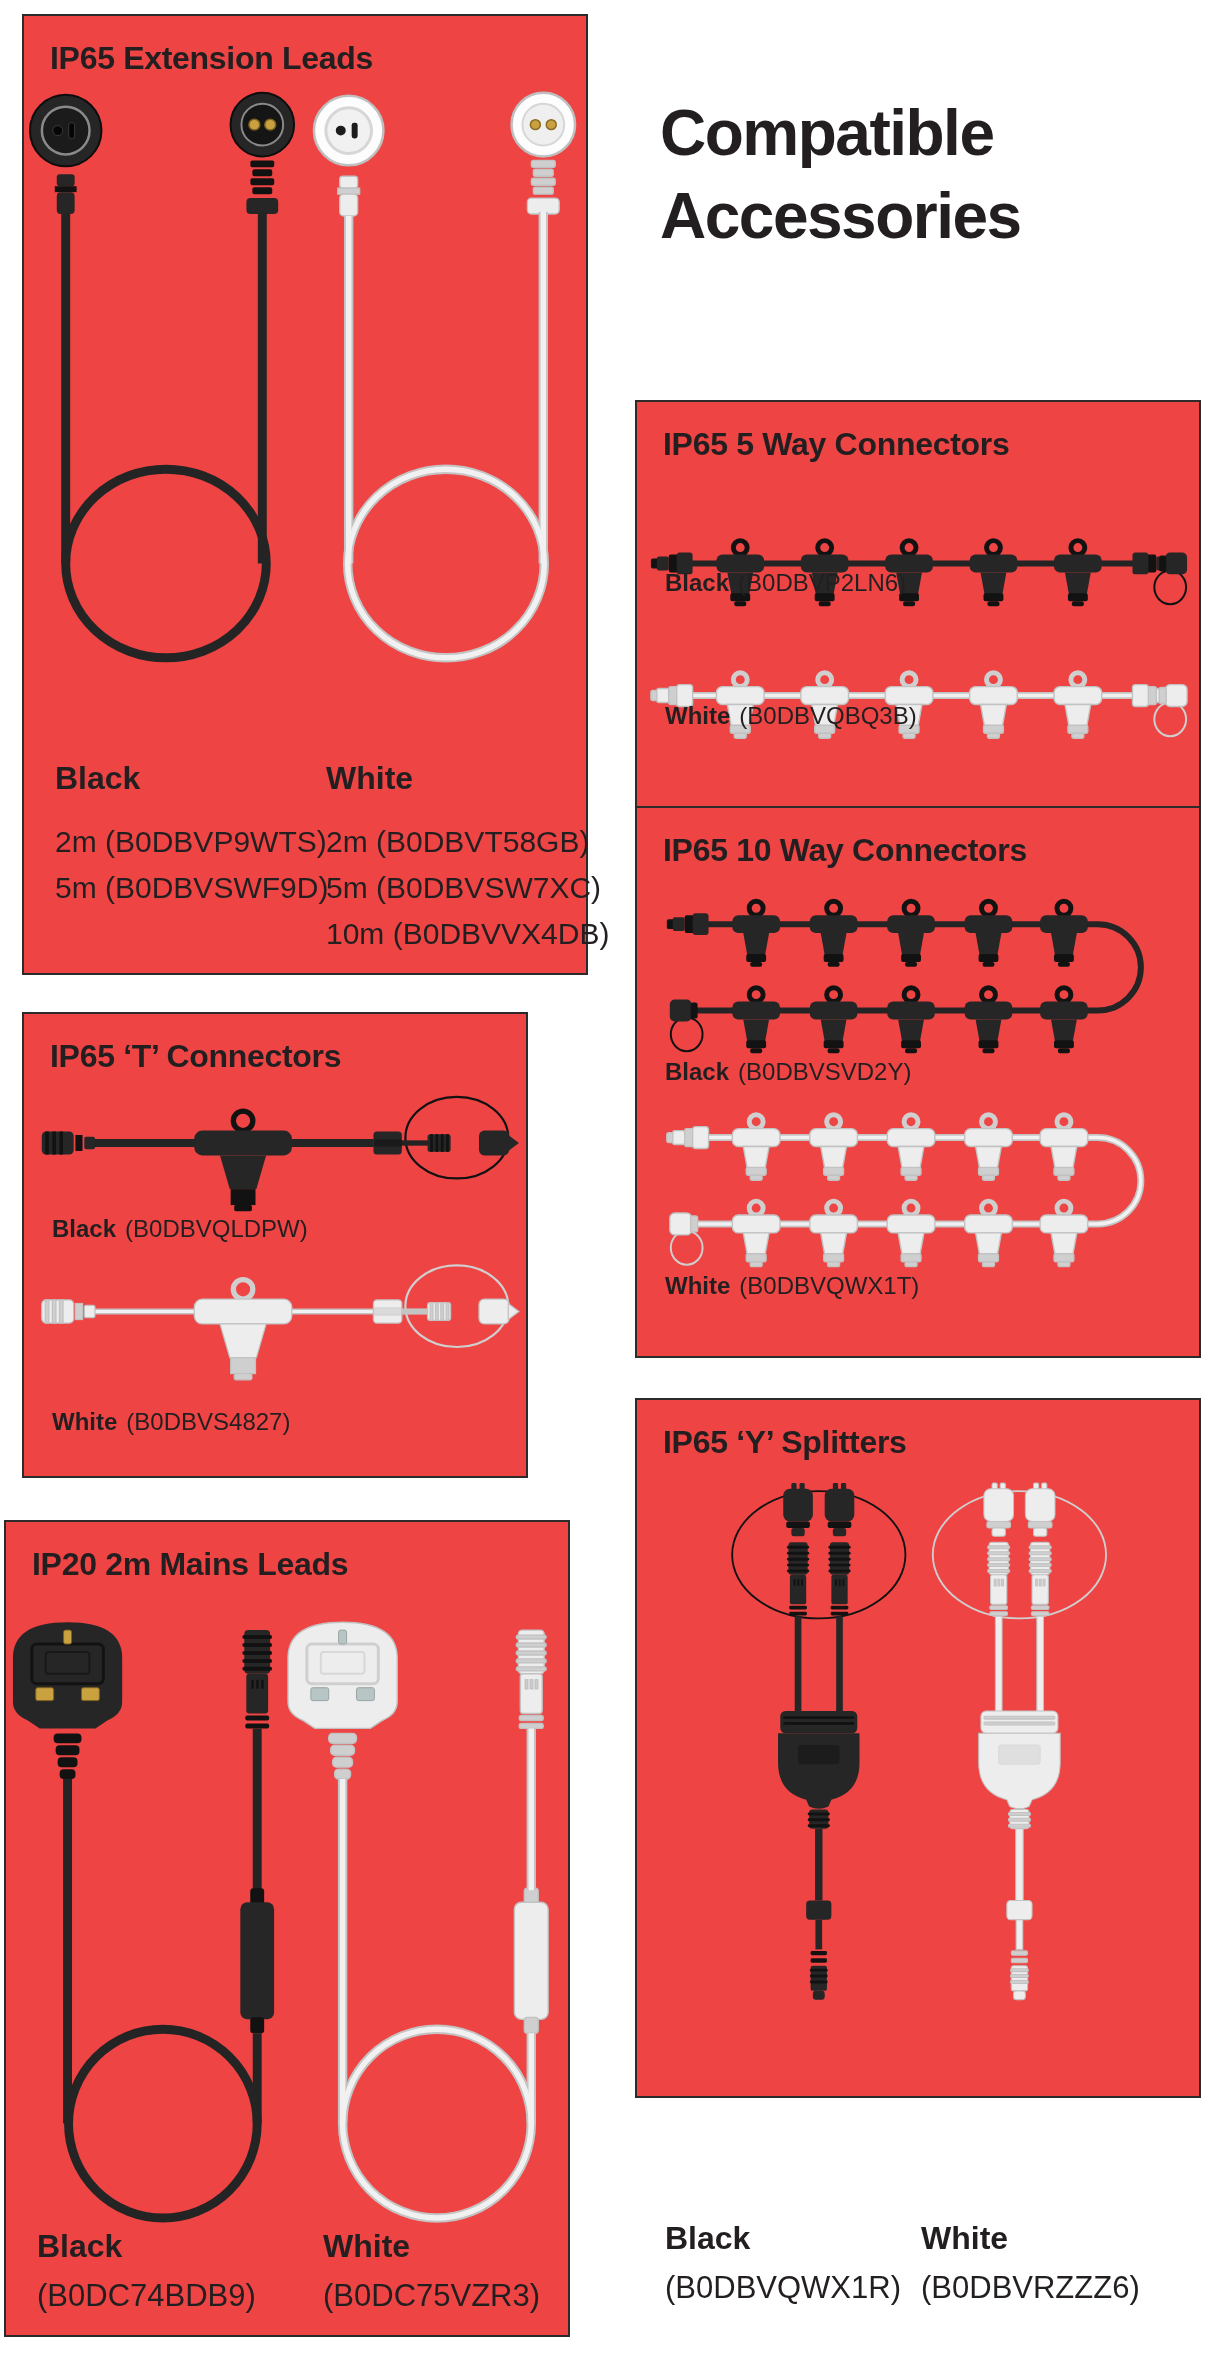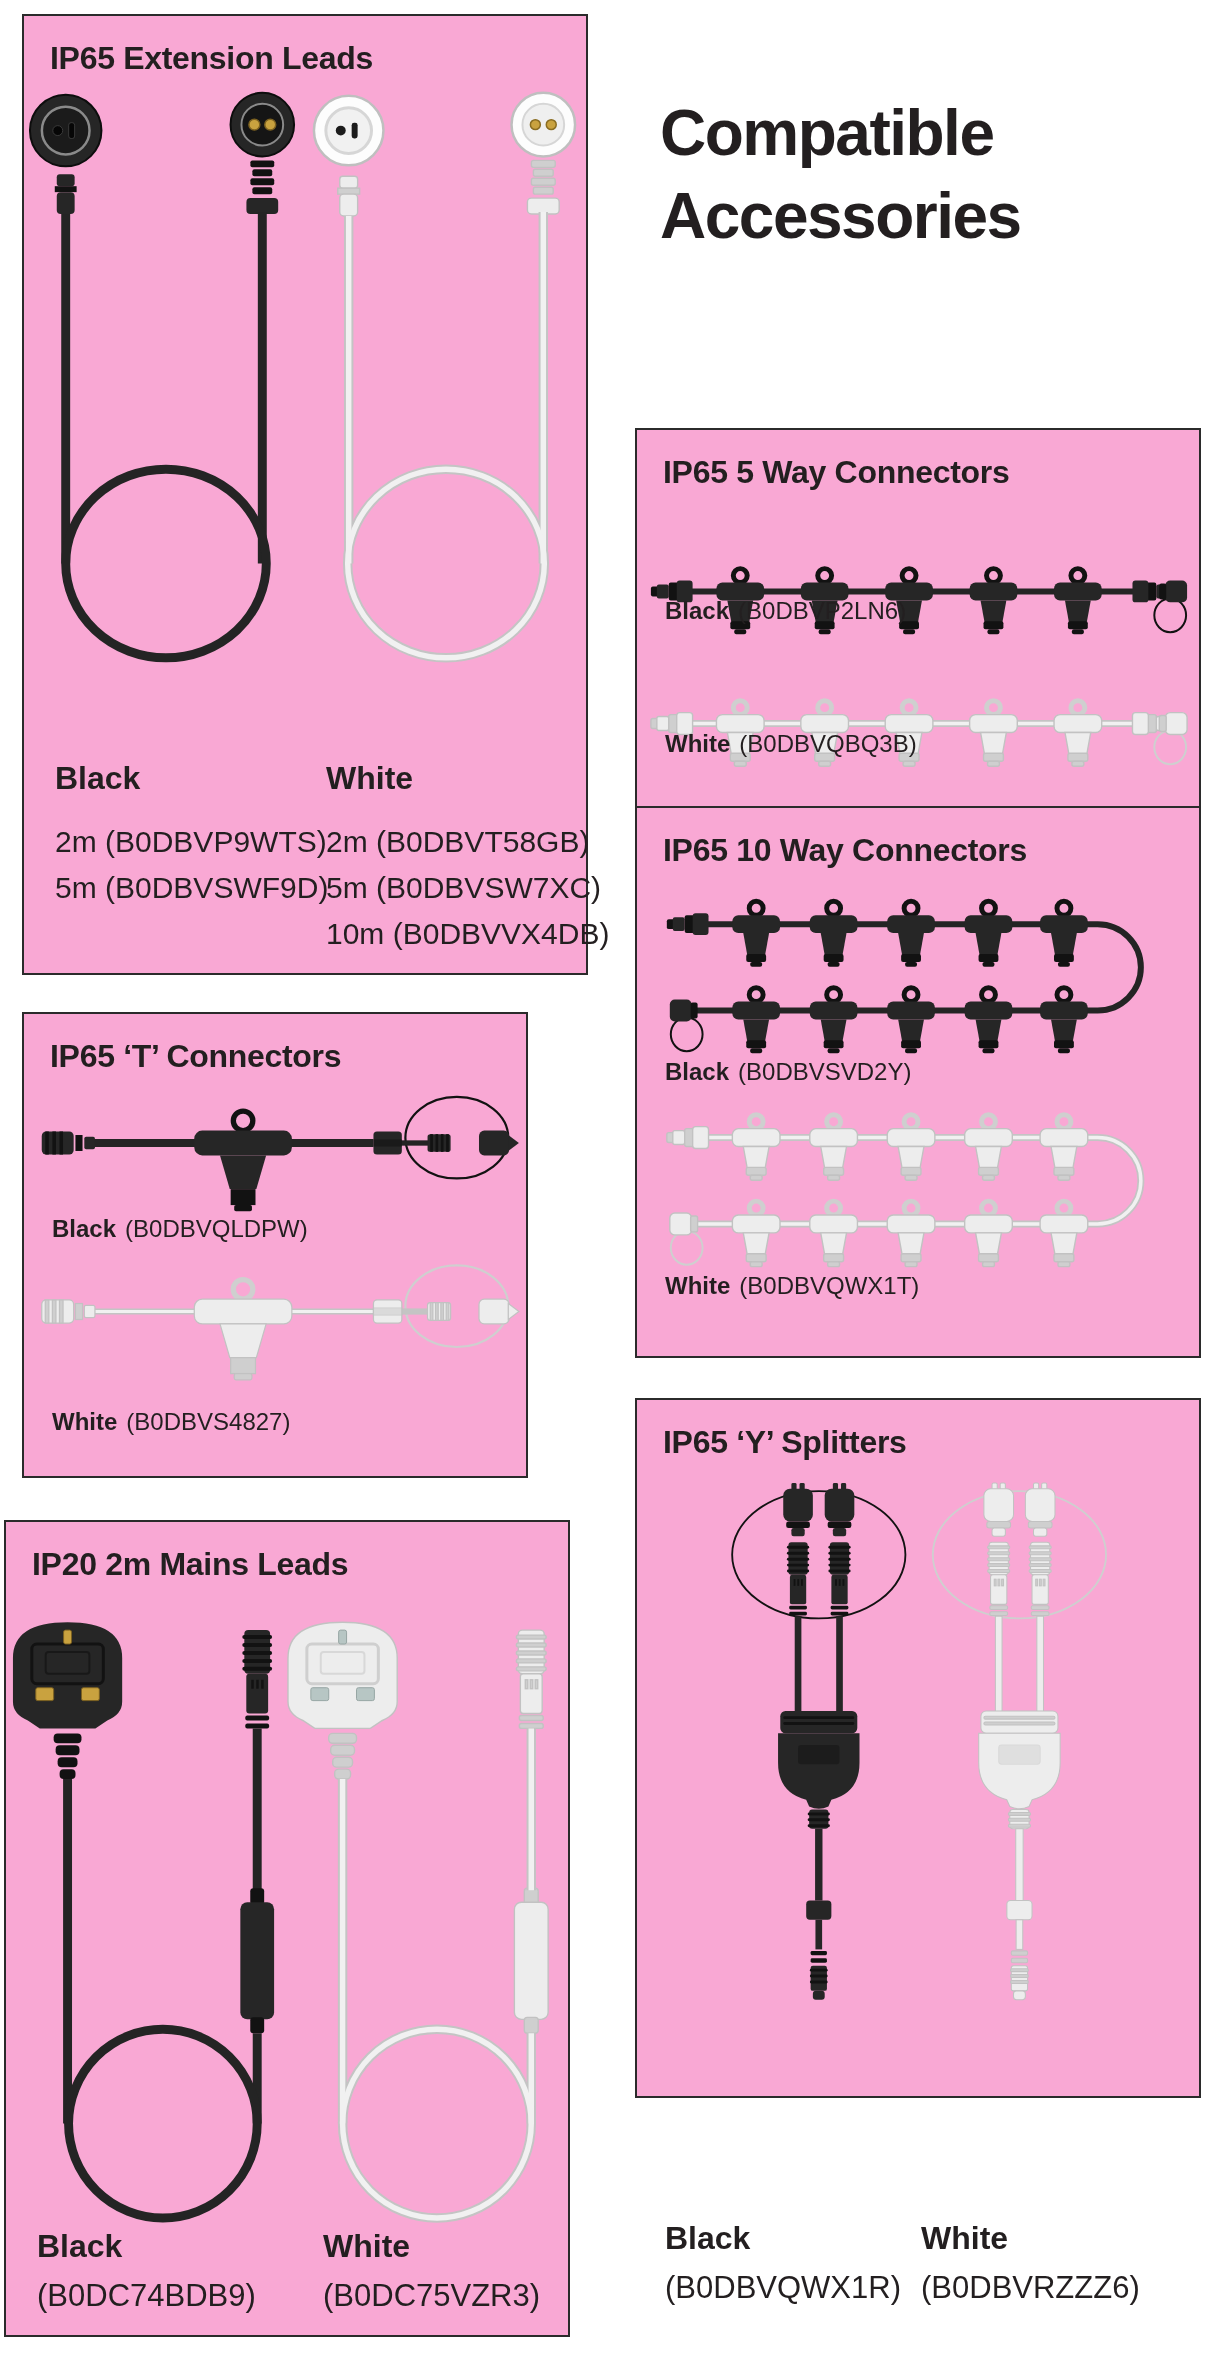--- a/index.html
+++ b/index.html
@@ -2,21 +2,21 @@
 <html><head>
 <meta charset="utf-8">
 <title>Compatible Accessories</title>
 <style>
   *{margin:0;padding:0;box-sizing:border-box}
   html,body{background:#fff}
   body{
     width:1218px;height:2362px;position:relative;overflow:hidden;
     font-family:"Liberation Sans","DejaVu Sans",sans-serif;color:#231f20;
   }
-  .box{position:absolute;border:2px solid #2b2b2b;background:#f9a8d4}
+  .box{position:absolute;border:2px solid #2b2b2b;background:#ef4444}
   .box-title{position:absolute;left:26px;top:24px;font-size:32px;font-weight:bold;letter-spacing:-0.3px;white-space:nowrap}
   .illus{position:absolute;left:0;top:0;width:100%;height:100%;display:block}
   .page-title{
     position:absolute;left:660px;top:92px;width:560px;
     font-size:64px;font-weight:bold;line-height:1.3;letter-spacing:-1.5px;color:#231f20;
   }
   .variant-inline{position:absolute;font-size:24px;white-space:nowrap}
   .variant-inline .color{font-weight:bold}
   .variant-inline .code{margin-left:9px}
   .col-label{position:absolute;font-size:32px;font-weight:bold;white-space:nowrap}
@@ -225,21 +225,21 @@
     <p>5m (B0DBVSWF9D)</p>
   </div>
   <div class="lead-col" style="left:302px;top:744px">
     <h3>White</h3>
     <p>2m (B0DBVT58GB)</p>
     <p>5m (B0DBVSW7XC)</p>
     <p>10m (B0DBVVX4DB)</p>
   </div>
 </section>
 
-<section class="box" style="left:635px;top:428px;width:566px;height:454px">
+<section class="box" style="left:635px;top:400px;width:566px;height:454px">
   <svg class="illus" viewBox="0 0 566 370">
     <g>
       <line x1="50" y1="121" x2="505" y2="121" class="cable-b-thin"></line>
       <use href="#plug-sm" transform="translate(54,121)" class="pal-b"></use>
       <use href="#tee-sm" transform="translate(104,121)" class="pal-b"></use>
       <use href="#tee-sm" transform="translate(189,121)" class="pal-b"></use>
       <use href="#tee-sm" transform="translate(274,121)" class="pal-b"></use>
       <use href="#tee-sm" transform="translate(359,121)" class="pal-b"></use>
       <use href="#tee-sm" transform="translate(444,121)" class="pal-b"></use>
       <use href="#plug-sm" transform="translate(501,121) scale(-1,1)" class="pal-b"></use>

